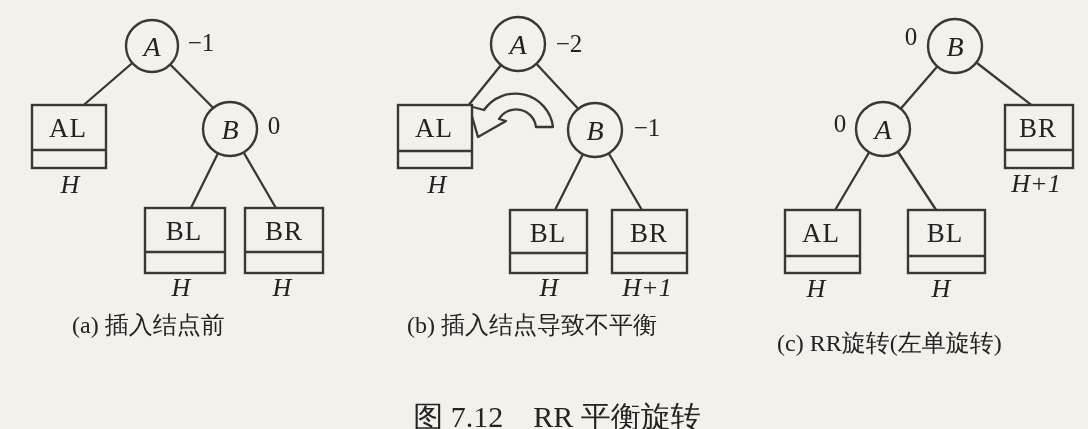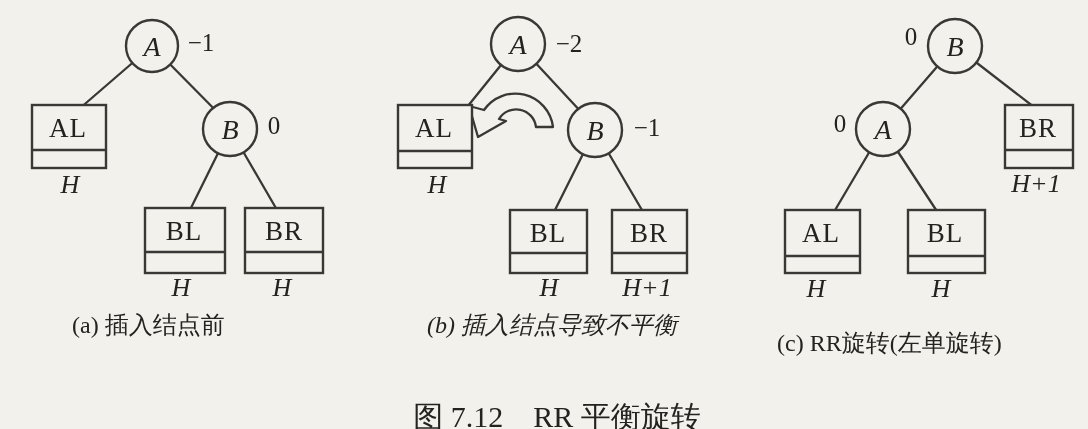--- a/index.html
+++ b/index.html
@@ -93,21 +93,21 @@
     <span class="lbl node-letter" style="left:518px; top:45px;">A</span>
     <span class="lbl bal" style="left:569px; top:43px;">−2</span>
     <span class="lbl node-letter" style="left:595px; top:131px;">B</span>
     <span class="lbl bal" style="left:647px; top:127px;">−1</span>
     <span class="lbl box-label" style="left:434px; top:128px;">AL</span>
     <span class="lbl box-label" style="left:548px; top:233px;">BL</span>
     <span class="lbl box-label" style="left:649px; top:233px;">BR</span>
     <span class="lbl h-label" style="left:437px; top:185px;">H</span>
     <span class="lbl h-label" style="left:549px; top:288px;">H</span>
     <span class="lbl h-label" style="left:647px; top:288px;">H+1</span>
-    <div class="panel-caption" style="left:427px; top:312px;font-style:italic;">(b) 插入结点导致不平衡</div>
+    <div class="panel-caption" style="left:407px; top:312px;">(b) 插入结点导致不平衡</div>
   </div>
 
   <div>
     <span class="lbl node-letter" style="left:955px; top:47px;">B</span>
     <span class="lbl bal" style="left:911px; top:36px;">0</span>
     <span class="lbl node-letter" style="left:883px; top:130px;">A</span>
     <span class="lbl bal" style="left:840px; top:123px;">0</span>
     <span class="lbl box-label" style="left:1038px; top:128px;">BR</span>
     <span class="lbl box-label" style="left:821px;  top:233px;">AL</span>
     <span class="lbl box-label" style="left:945px;  top:233px;">BL</span>

